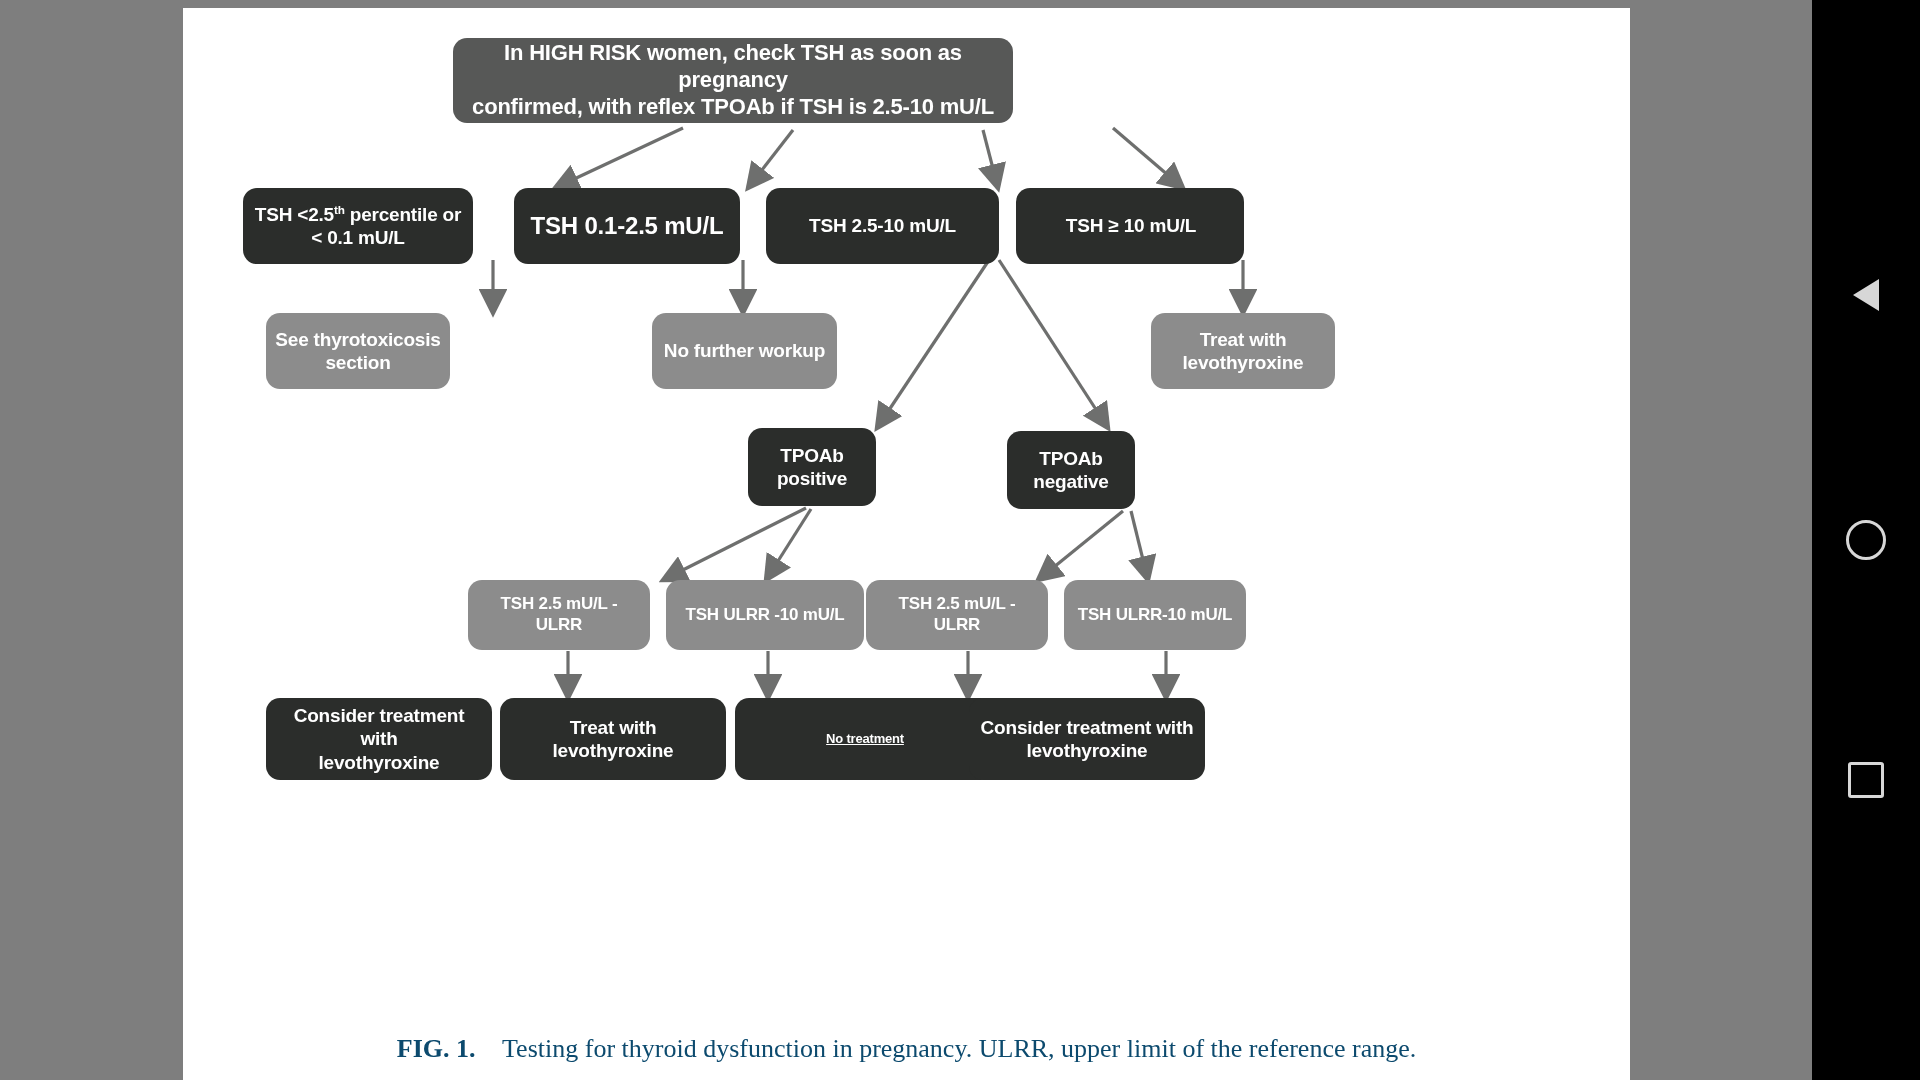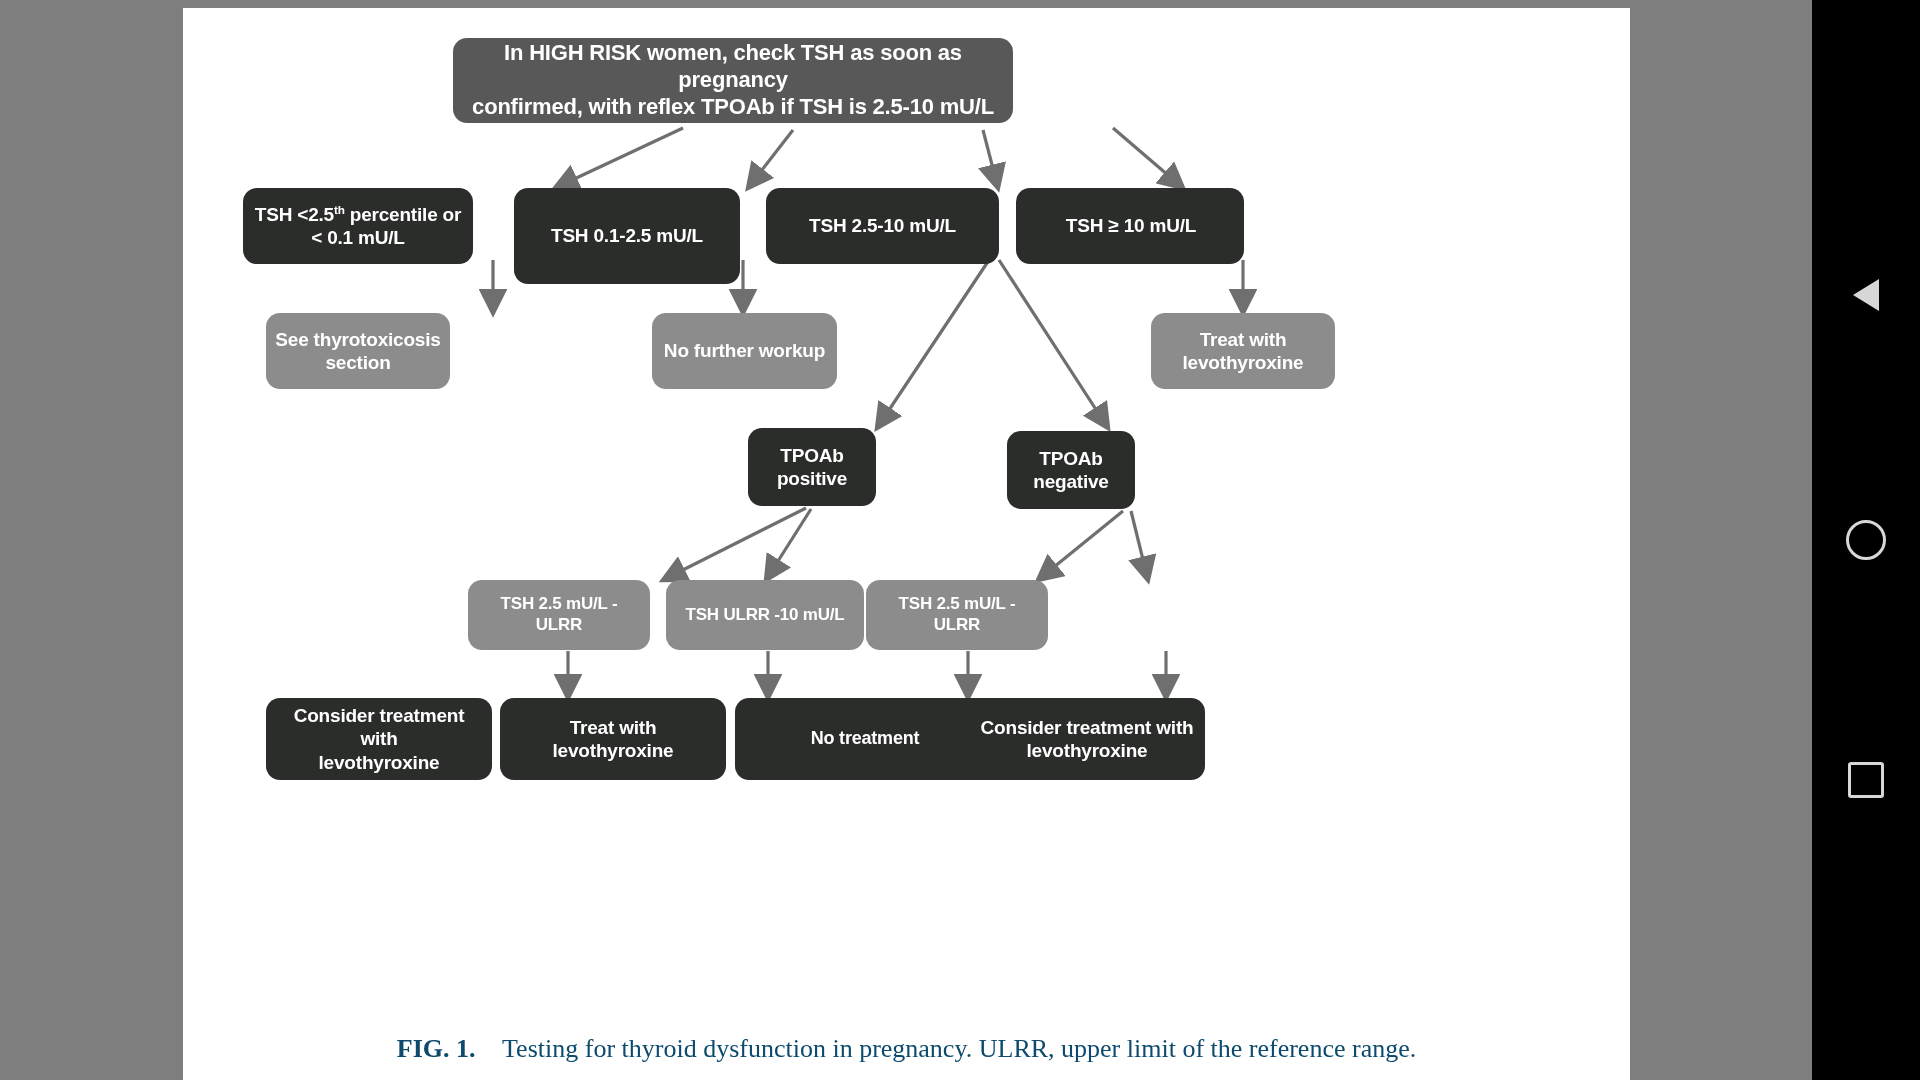--- a/index.html
+++ b/index.html
@@ -105,21 +105,21 @@
           </div>
         </div>
 
         <div class="node dark" style="left:60px;top:180px;width:230px;height:76px;font-size:19px;">
           <div>
             <span><span>TSH &lt;2.5</span><sup>th</sup><span> percentile or</span></span><br>
             <span>&lt; 0.1 mU/L</span>
           </div>
         </div>
 
-        <div class="node dark" style="left:331px;top:180px;width:226px;height:96px;font-size:19px;">
+        <div class="node dark" style="left:331px;top:180px;width:226px;height:76px;font-size:24px;">
           <span>TSH 0.1-2.5  mU/L</span>
         </div>
 
         <div class="node dark" style="left:583px;top:180px;width:233px;height:76px;font-size:19px;">
           <span>TSH 2.5-10 mU/L</span>
         </div>
 
         <div class="node dark" style="left:833px;top:180px;width:228px;height:76px;font-size:19px;padding-left:10px;">
           <span>TSH ≥ 10 mU/L</span>
         </div>
@@ -161,36 +161,39 @@
         </div>
 
         <div class="node gray" style="left:483px;top:572px;width:198px;height:70px;font-size:17px;">
           <span>TSH ULRR -10  mU/L</span>
         </div>
 
         <div class="node gray" style="left:683px;top:572px;width:182px;height:70px;font-size:17px;">
           <span>TSH 2.5 mU/L -  ULRR</span>
         </div>
 
+        <div class="node gray" style="left:881px;top:572px;width:182px;height:70px;font-size:17px;">
+          <span>TSH ULRR-10 mU/L</span>
+        </div>
 
         <div class="node dark" style="left:83px;top:690px;width:226px;height:82px;font-size:19px;">
           <div>
             <span>Consider treatment with</span><br>
             <span>levothyroxine</span>
           </div>
         </div>
 
         <div class="node dark" style="left:317px;top:690px;width:226px;height:82px;font-size:19px;">
           <div>
             <span>Treat with</span><br>
             <span>levothyroxine</span>
           </div>
         </div>
 
-        <div class="node dark" style="left:552px;top:690px;width:260px;height:82px;font-size:18px;">
+        <div class="node dark" style="left:552px;top:690px;width:260px;height:82px;font-size:13px;text-decoration:underline;">
           <span>No  treatment</span>
         </div>
 
         <div class="node dark" style="left:786px;top:690px;width:236px;height:82px;font-size:19px;">
           <div>
             <span>Consider treatment with</span><br>
             <span>levothyroxine</span>
           </div>
         </div>
 

